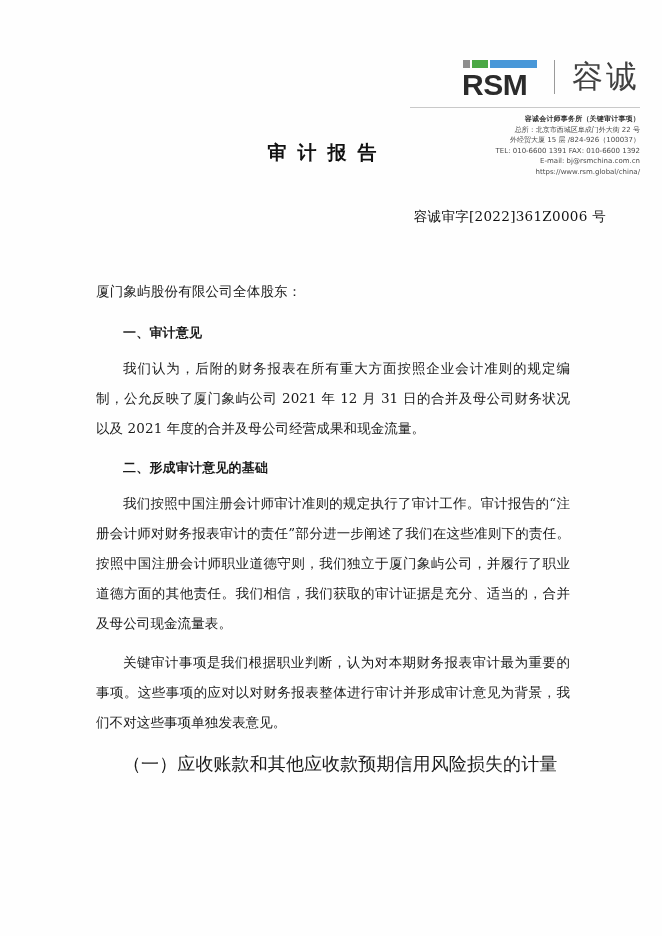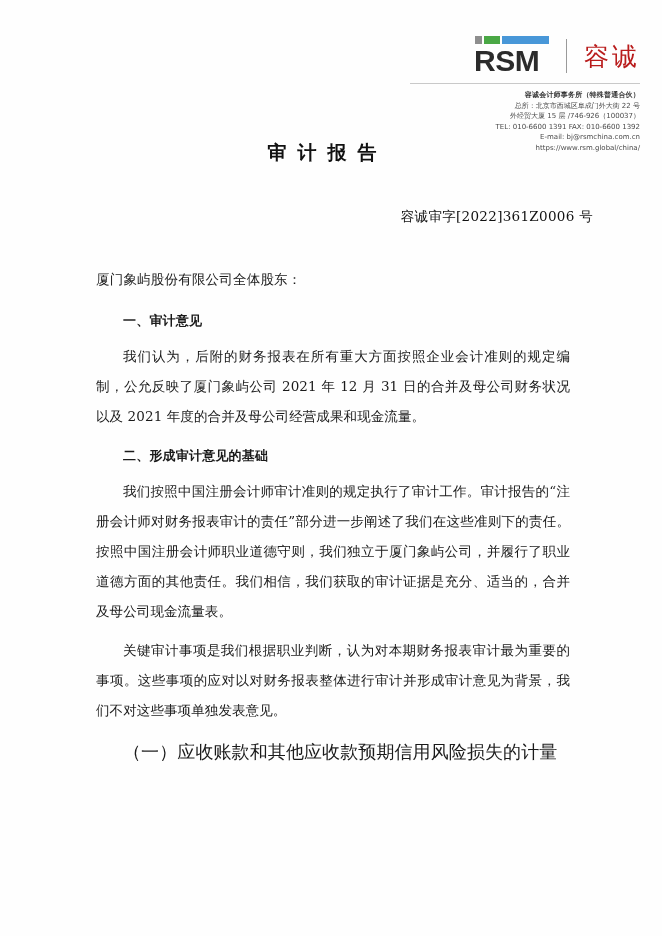--- a/index.html
+++ b/index.html
@@ -29,22 +29,23 @@
     position: absolute;
     top: 36px;
     right: 22px;
     width: 230px;
     text-align: right;
   }
 
   .logo-row {
     display: flex;
     justify-content: flex-end;
-    align-items: center;
+    align-items: flex-start;
     gap: 8px;
+    margin-top: 24px;
   }
 
   .logo-block {
     display: flex;
     flex-direction: column;
     align-items: flex-start;
   }
 
   .logo-bars {
     display: flex;
@@ -81,24 +82,24 @@
   .logo-divider {
     width: 1px;
     height: 34px;
     background: #9a9a9a;
     margin: 0 9px 1px 9px;
   }
 
   .logo-cn {
     font-family: "DejaVu Sans", sans-serif;
     font-weight: 400;
-    font-size: 25px;
+    font-size: 31px;
     line-height: 33px;
     letter-spacing: 3px;
-    color: #b91c1c;
+    color: #404040;
   }
 
   .lh-rule {
     margin-top: 7px;
     margin-left: auto;
     width: 100%;
     height: 1px;
     background: #c9c9c9;
   }
 
@@ -128,31 +129,31 @@
     font-size: 19px;
     letter-spacing: 11px;
     text-indent: 11px;
     color: #111;
   }
 
   
   .doc-number {
     position: absolute;
     top: 208px;
-    right: 69px;
+    right: 56px;
     font-size: 13.5px;
     color: #111;
     letter-spacing: 0.3px;
     margin-left: 29px;
   }
 
   
   .body-area {
     position: absolute;
-    top: 268px;
+    top: 280px;
     left: 96px;
     width: 474px;
   }
 
   .addressee {
     font-size: 13.5px;
     line-height: 22px;
     margin-bottom: 20px;
     letter-spacing: 0.2px;
   }
@@ -200,23 +201,23 @@
         </div>
         <div class="logo-text">RSM</div>
       </div>
       <div class="logo-divider"></div>
       <div class="logo-cn">容诚</div>
     </div>
 
     <div class="lh-rule"></div>
 
     <div class="contact">
-      <div class="firm">容诚会计师事务所（特殊普通合伙）</div>
+      <div class="firm">容诚会计师事务所（关键审计事项）</div>
       <div>总所：北京市西城区阜成门外大街 22 号</div>
-      <div>外经贸大厦 15 层 /746-926（100037）</div>
+      <div>外经贸大厦 15 层 /824-926（100037）</div>
       <div>TEL: 010-6600 1391 FAX: 010-6600 1392</div>
       <div>E-mail: bj@rsmchina.com.cn</div>
       <div>https://www.rsm.global/china/</div>
     </div>
   </div>
 
   <div class="doc-title">审计报告</div>
 
   <div class="doc-number">容诚审字[2022]361Z0006 号</div>
 

